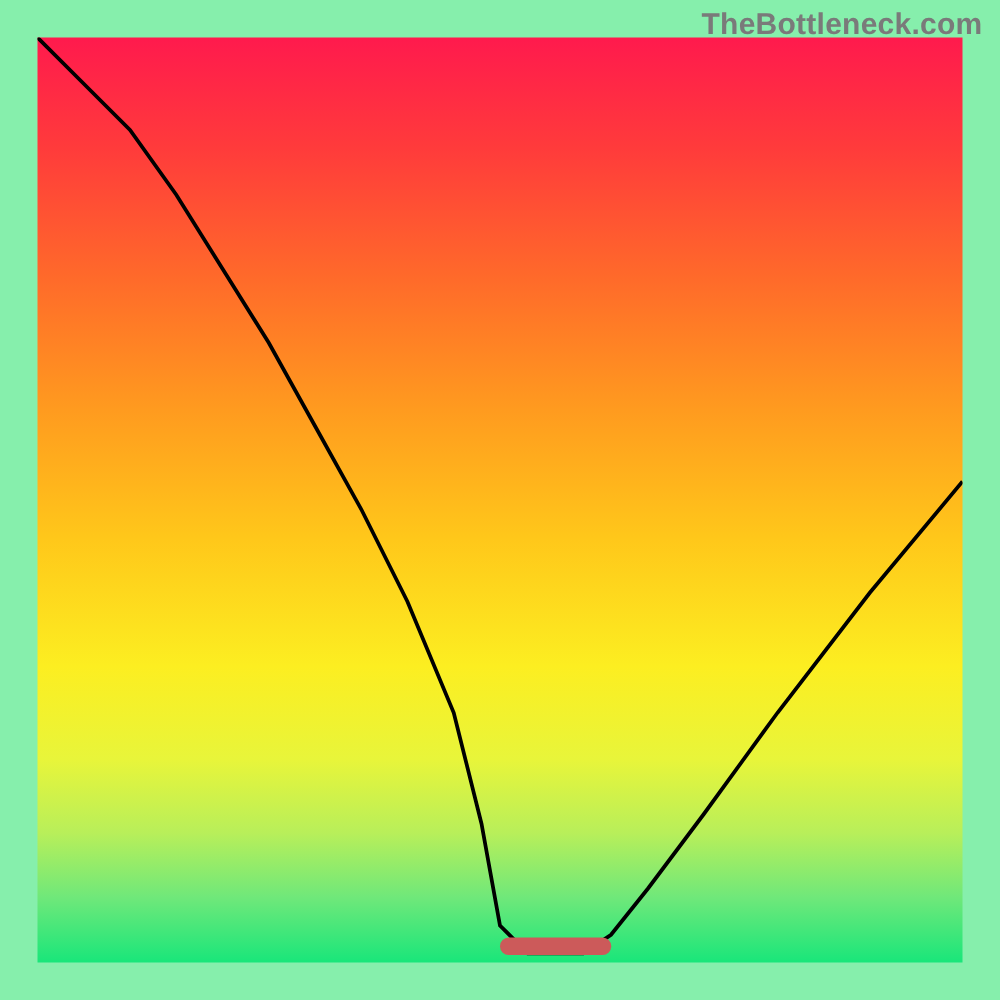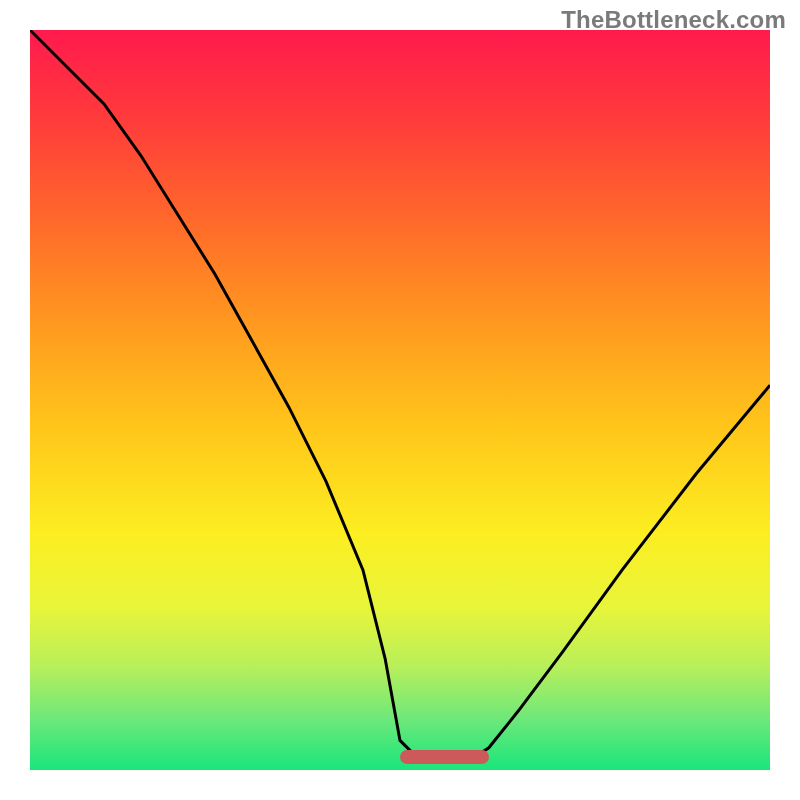--- a/index.html
+++ b/index.html
@@ -8,21 +8,21 @@
     width: 800px;
     height: 800px;
     background: #000;
     overflow: hidden;
     font-family: Arial, Helvetica, sans-serif;
   }
   .frame {
     position: relative;
     width: 800px;
     height: 800px;
-    background: #ffffff;
+    background: #86efac;
   }
   .plot {
     position: absolute;
     left: 30px;
     top: 30px;
     width: 740px;
     height: 740px;
     
     background: linear-gradient(
       to bottom,

